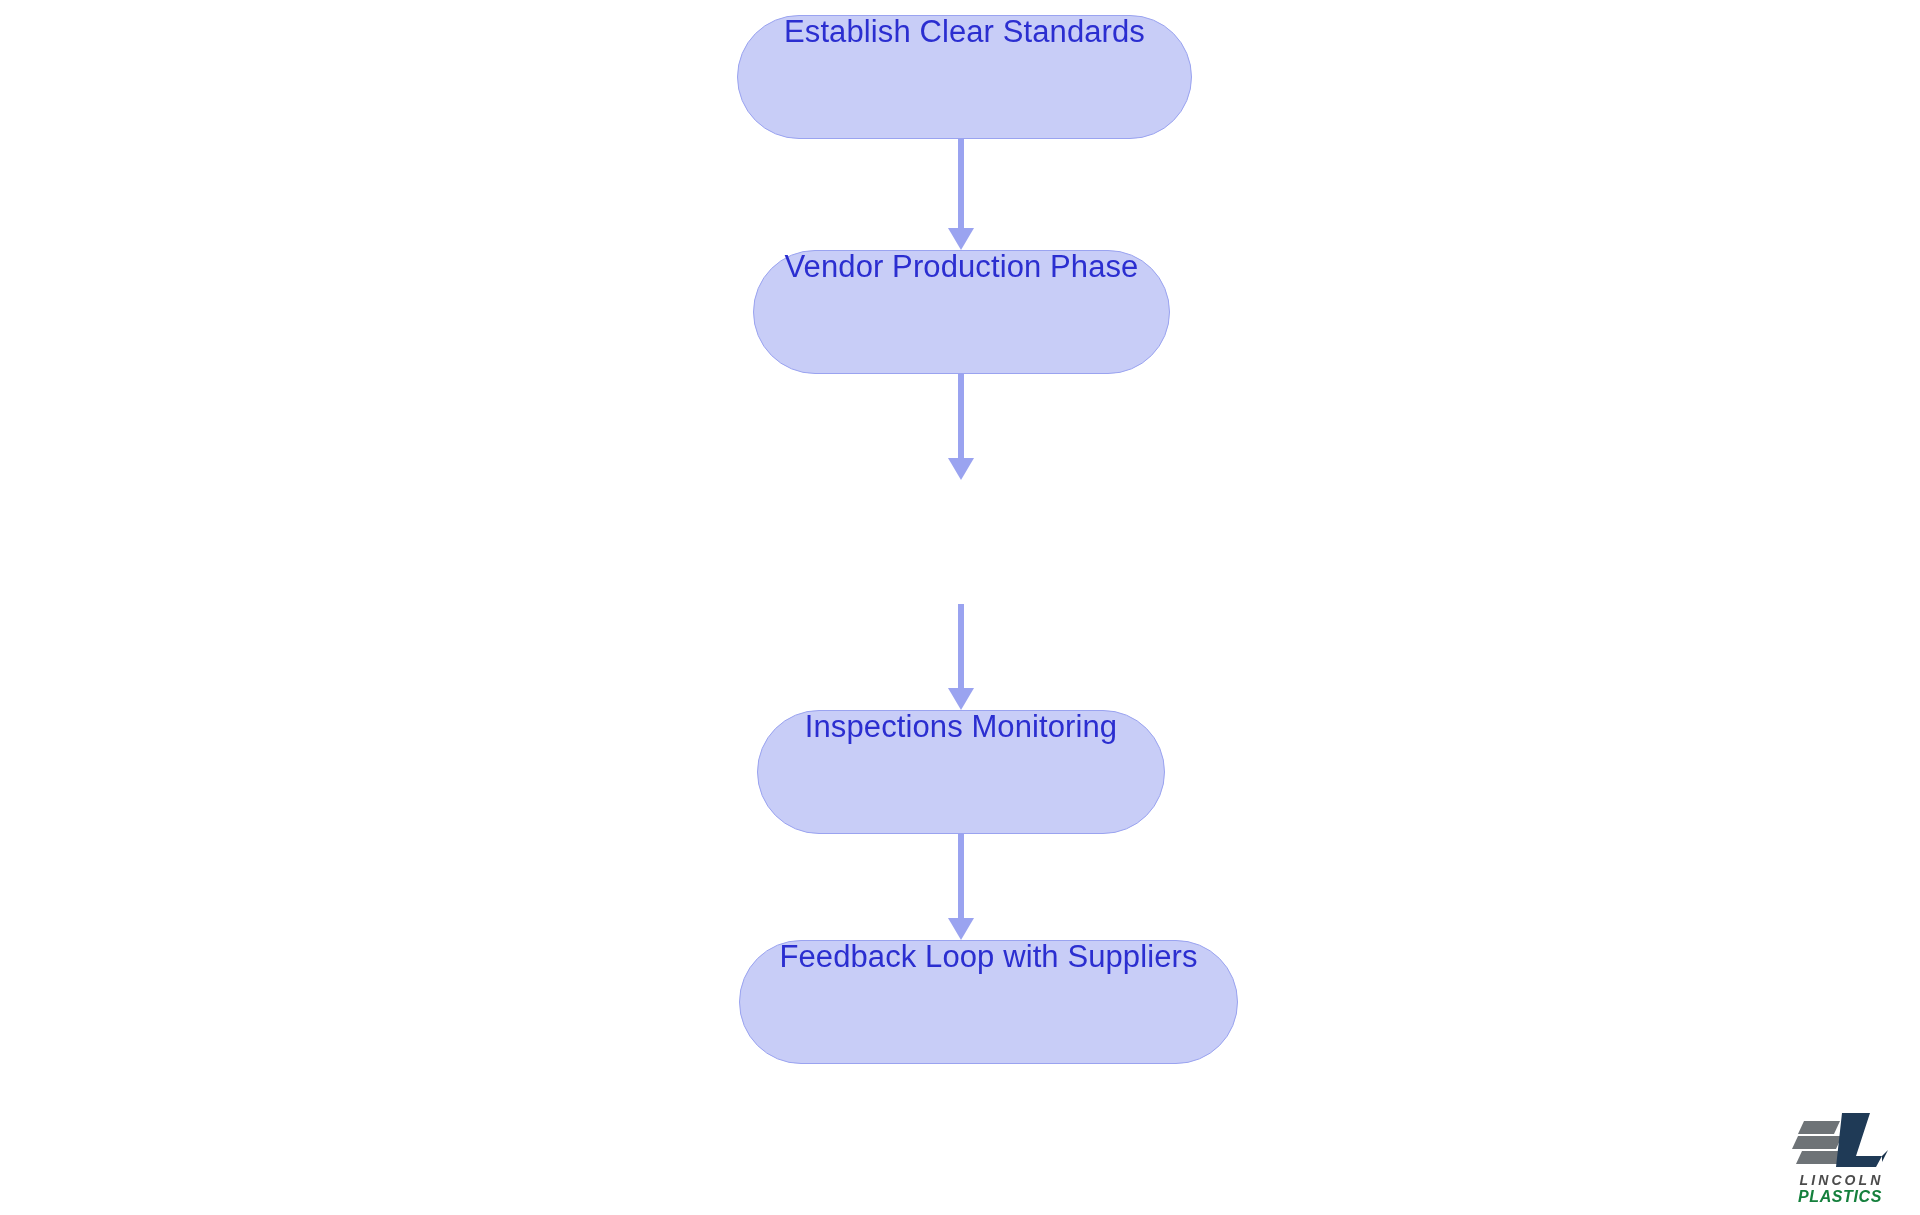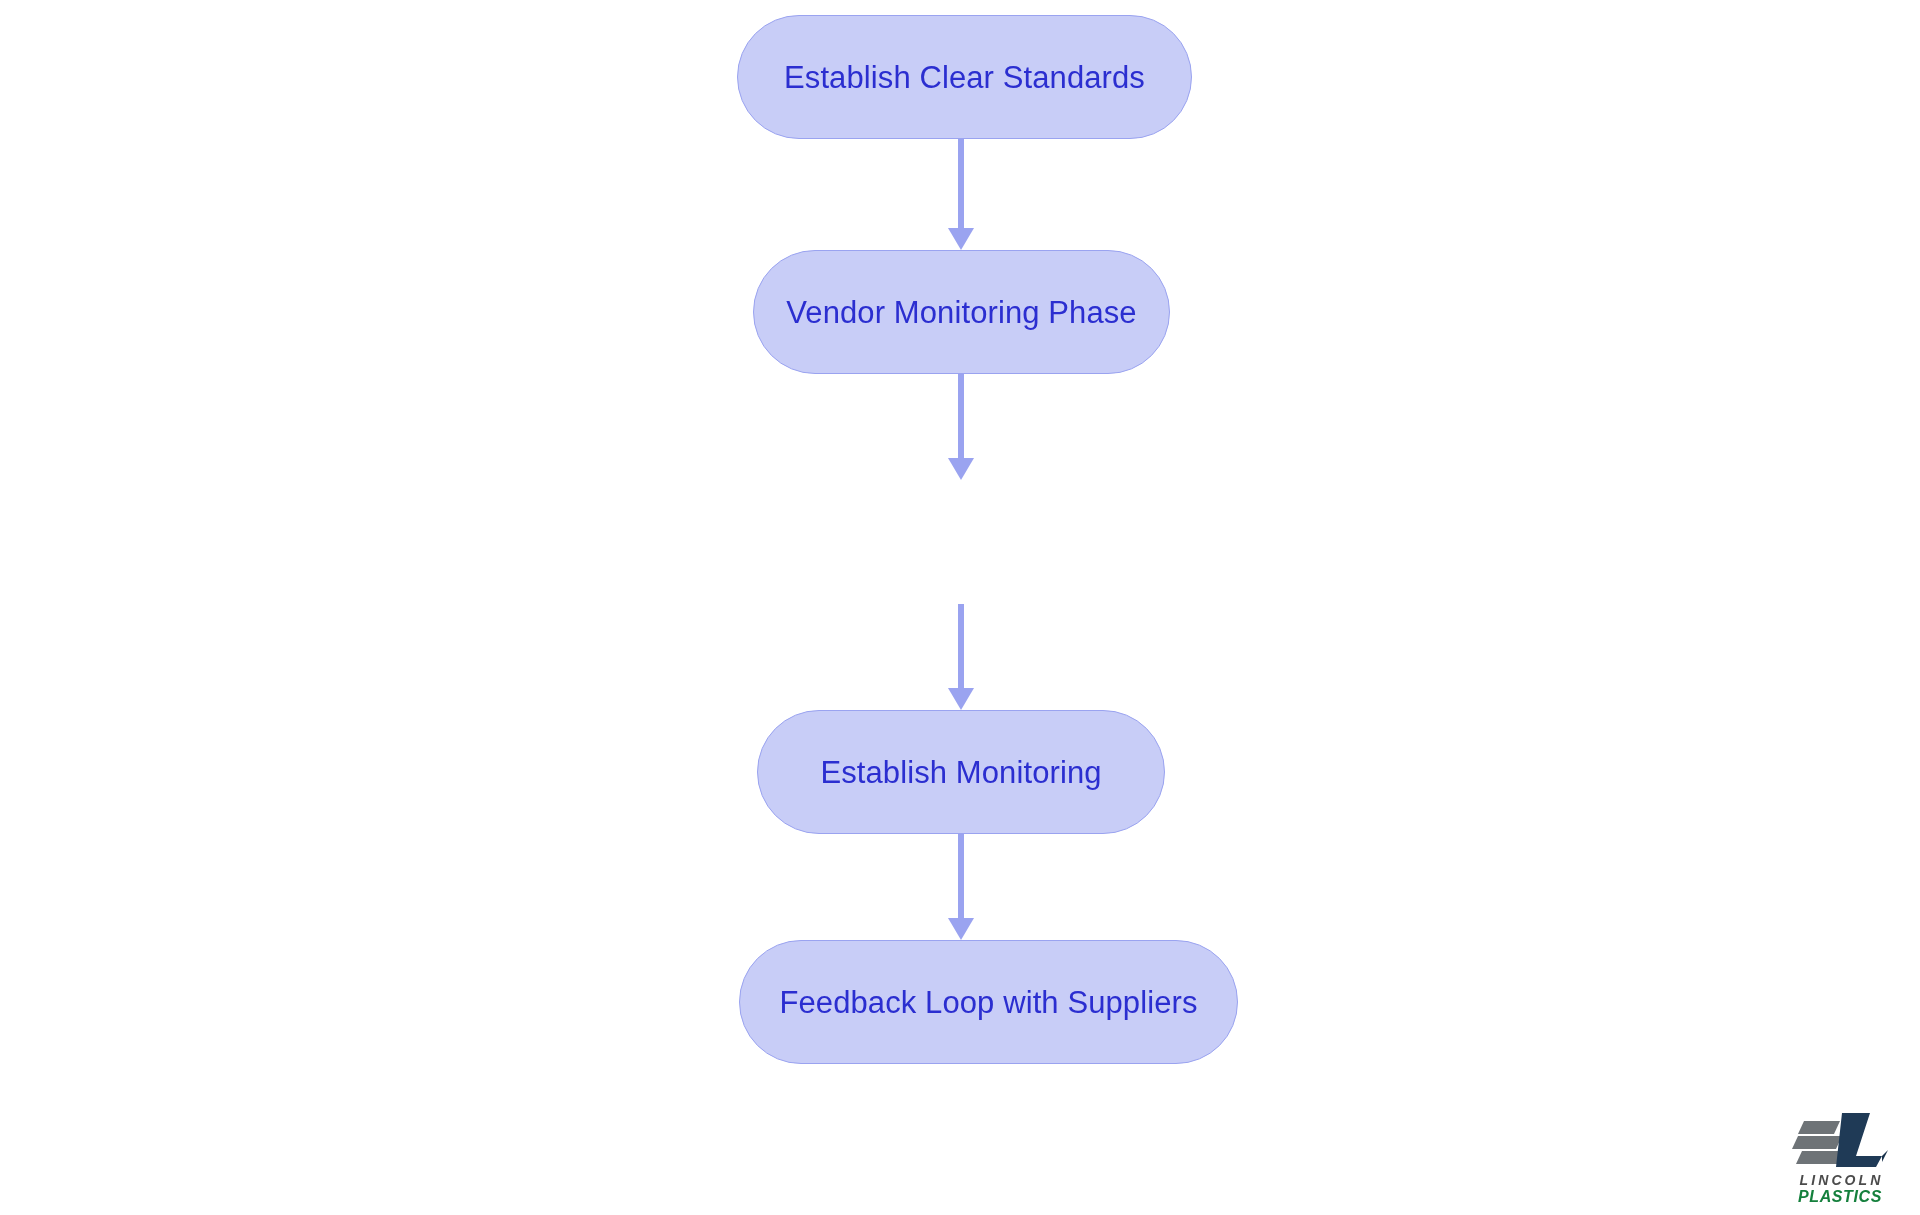--- a/index.html
+++ b/index.html
@@ -23,21 +23,21 @@
     height: 1215px;
   }
 
   .node {
     position: absolute;
     box-sizing: border-box;
     background: #c8cdf7;
     border: 1.6px solid #9aa3f0;
     border-radius: 62px;
     display: flex;
-    align-items: center;
+    align-items: flex-start;
     justify-content: center;
     height: 124px;
   }
   .node-label {
     color: #2b2ed0;
     font-size: 31px;
     font-weight: 400;
     letter-spacing: 0.1px;
     white-space: nowrap;
     line-height: 1;
@@ -110,36 +110,36 @@
   <div class="node" style="left:737px; top:15px; width:455px;">
     <span class="node-label">Establish Clear Standards</span>
   </div>
 
   <div class="connector" style="left:961px; top:139px;">
     <div class="stem" style="height:89px;"></div>
     <div class="head" style="top:89px;"></div>
   </div>
 
   <div class="node" style="left:753px; top:250px; width:417px;">
-    <span class="node-label">Vendor Monitoring Phase</span>
+    <span class="node-label">Vendor Production Phase</span>
   </div>
 
   <div class="connector" style="left:961px; top:374px;">
     <div class="stem" style="height:84px;"></div>
     <div class="head" style="top:84px;"></div>
   </div>
 
 
   <div class="connector" style="left:961px; top:604px;">
     <div class="stem" style="height:84px;"></div>
     <div class="head" style="top:84px;"></div>
   </div>
 
   <div class="node" style="left:757px; top:710px; width:408px;">
-    <span class="node-label">Establish Monitoring</span>
+    <span class="node-label">Inspections Monitoring</span>
   </div>
 
   <div class="connector" style="left:961px; top:834px;">
     <div class="stem" style="height:84px;"></div>
     <div class="head" style="top:84px;"></div>
   </div>
 
   <div class="node" style="left:739px; top:940px; width:499px;">
     <span class="node-label">Feedback Loop with Suppliers</span>
   </div>

